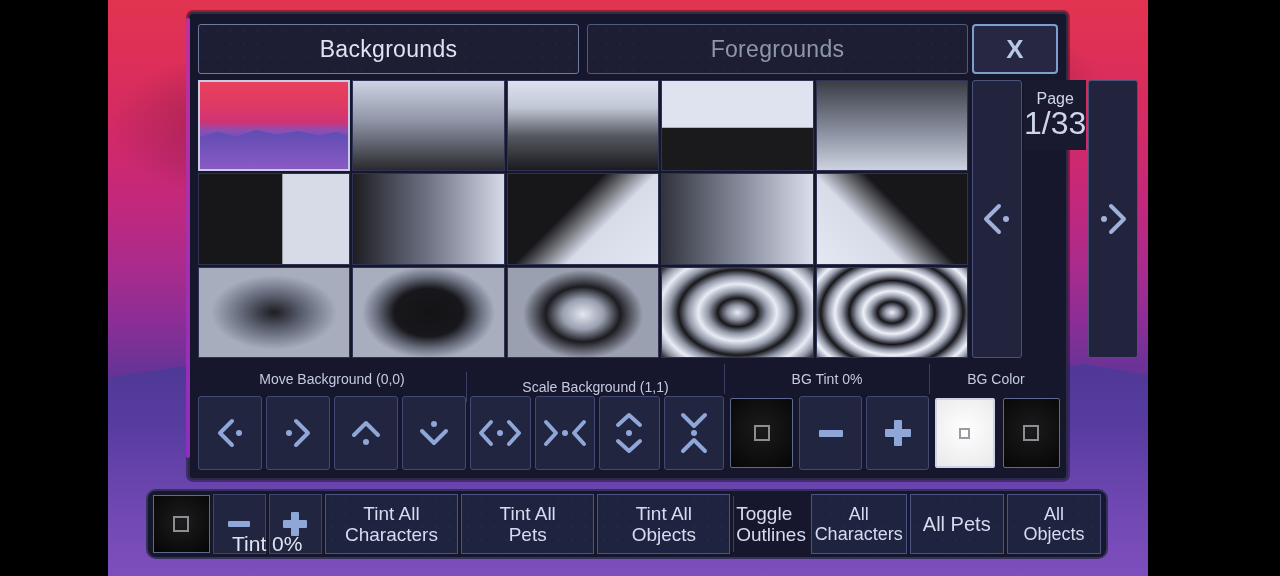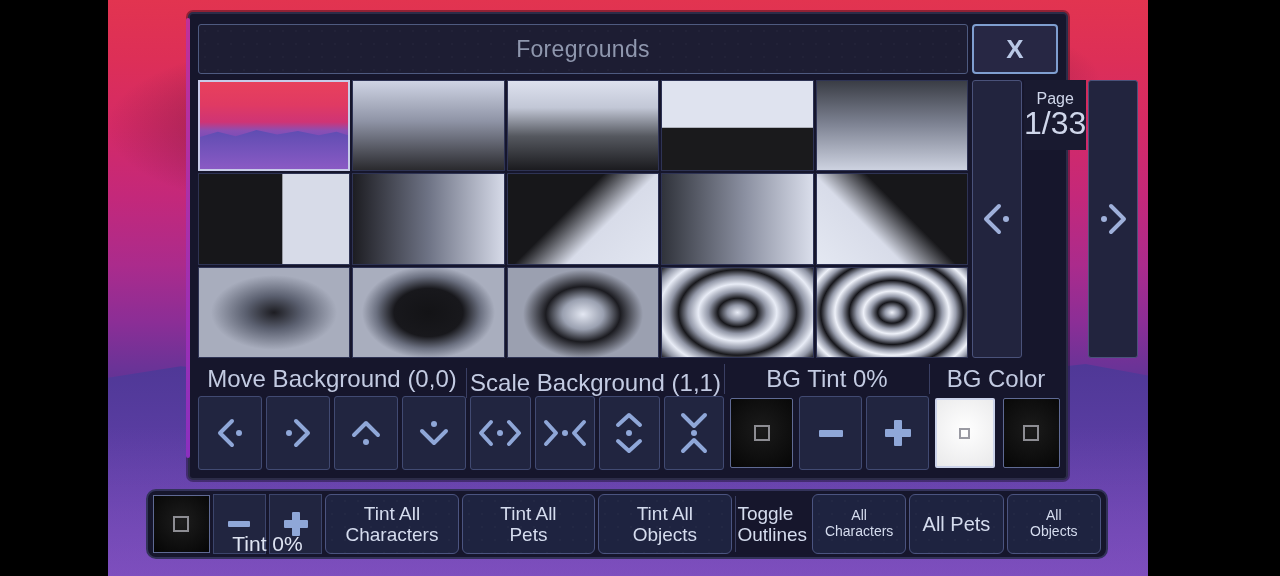--- a/index.html
+++ b/index.html
@@ -178,22 +178,22 @@
     color: #cfd6ea;
     line-height: 1.02;
   }
   #page-indicator .pg-label { font-size: 16px; }
   #page-indicator .pg-value { font-size: 32px; }
 
   
   #control-labels {
     position: absolute; left: 8px; top: 350px;
     width: 864px; height: 30px;
-    display: flex; align-items: center;
-    color: #c3cbe2; font-size: 24px;
+    display: flex; 
+    color: #c3cbe2; font-size: 14px;
   }
   #control-labels .seg {
     display: flex; align-items: center; justify-content: center;
     height: 100%;
     border-left: 1px solid #3a3f63;
   }
   #control-labels .seg:first-child { border-left: none; }
   .seg-move { width: 268px; }
   .seg-scale { width: 258px; margin-top: 8px; }
   .seg-tint { width: 205px; }
@@ -262,57 +262,58 @@
   }
   #bb-tint-label {
     position: absolute; left: 0; right: 0; bottom: -2px;
     text-align: center; color: #dfe4f2; font-size: 21px;
     pointer-events: none;
   }
   .bb-btn {
     height: 60px;
     background: #1e2340;
     border: 1px solid #4b5480;
-    border-radius: 6px;
+    border-radius: 0;
     color: #d5dcee;
     font-size: 19px;
     line-height: 1.12;
     text-align: center;
     display: flex; align-items: center; justify-content: center;
     padding: 0 10px;
     cursor: pointer;
     background-image: radial-gradient(circle at 6px 6px, rgba(255,255,255,.022) 1px, transparent 1px);
     background-size: 13px 13px;
   }
   .bb-tintall { width: 136px; }
   #toggle-outlines-label {
     width: 76px; color: #d5dcee; font-size: 19px; line-height: 1.12;
     text-align: left;
     border-left: 1px solid #3a3f63;
     display: flex; align-items: center; justify-content: center;
     height: 56px;
   }
-  .bb-all { width: 96px; font-size: 14px; }
+  .bb-all { width: 96px; font-size: 18px; }
   .bb-allpets { width: 96px; font-size: 20px; }
 
   svg { display: block; }
 </style>
 </head>
 <body>
 
 <div id="wallpaper">
   <div class="ridge"></div>
   <div class="haze"></div>
 </div>
 <div class="letterbox" id="letterbox-left"></div>
 <div class="letterbox" id="letterbox-right"></div>
 
 <div id="panel">
 
   <div id="tabbar">
+    <div class="tab active">Backgrounds</div>
     <div class="tab inactive">Foregrounds</div>
   </div>
 
   <div id="close-btn">X</div>
 
   <div id="grid">
     <div class="thumb selected">
         <div class="art art-scene"></div>
       </div>
     <div class="thumb">

